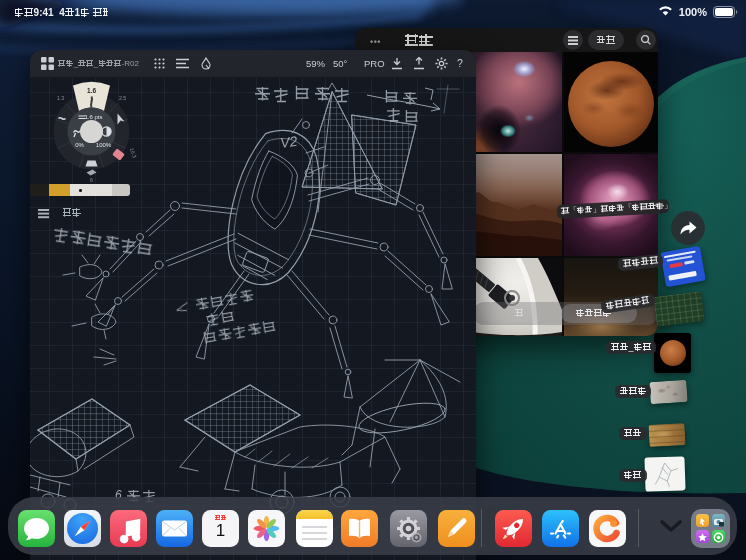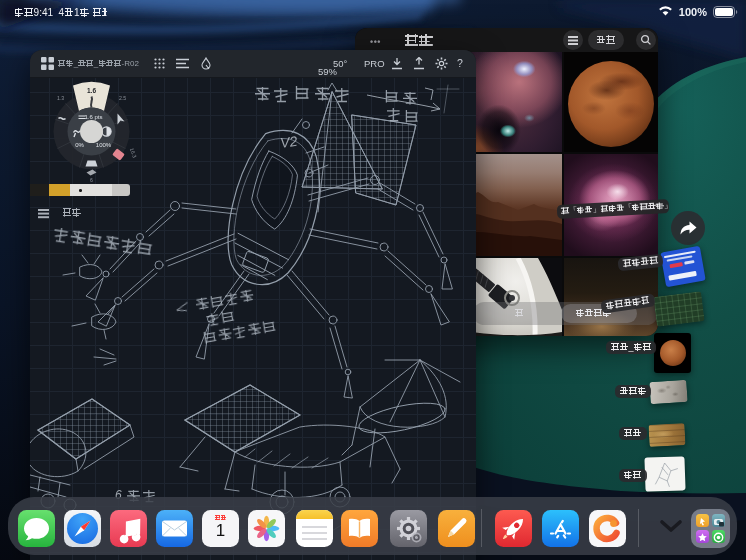--- a/index.html
+++ b/index.html
@@ -60,21 +60,21 @@
   <path d="M560,0 L746,0 L746,60 C680,40 610,20 560,8 Z" fill="#16284e" opacity="0.55" filter="url(#blur6)"></path>
 
   <path d="M746,57 C708,64 674,79 654,102 C620,144 558,224 460,300 L432,560 L746,560 Z" fill="url(#teal)"></path>
   <path d="M746,57 C708,64 674,79 654,102 C632,130 598,174 546,226 L550,231 C602,180 638,134 660,106 C678,85 712,69 746,62 Z" fill="#2c8a74" opacity="0.18"></path>
 
   <path d="M420,560 L746,560 L746,493 C700,494 660,493 621,491 C548,485 510,479 470,466 L440,560 Z" fill="#0a1120"></path>
   <path d="M440,560 L746,560 L746,520 C660,524 560,520 480,505 Z" fill="#070c16"></path>
 </svg>
 </div>
 
-<div class="abs" style="left:14px;top:7px;color:#eef1f6;font-size:10px;font-weight:normal;letter-spacing:0;">
+<div class="abs" style="left:14px;top:7px;color:#eef1f6;font-size:10px;font-weight:bold;letter-spacing:0;">
   <span class="cj v2"></span><span class="cj"></span>9:41&nbsp;&nbsp;4<span class="cj v3"></span>1<span class="cj v2"></span> <span class="cj"></span><span class="cj v3" style="width:.5em"></span>
 </div>
 <div class="abs" style="right:8px;top:6px;color:#eef1f6;font-size:11px;font-weight:bold;">
   <svg width="15" height="11" viewBox="0 0 15 11" style="vertical-align:-1px">
       <path d="M7.5,10 L4.6,7 A4.4,4.4 0 0 1 10.4,7 Z M2.6,5 A7,7 0 0 1 12.4,5 L13.9,3.4 A9.3,9.3 0 0 0 1.1,3.4 Z" fill="#fff" transform="translate(0,-0.5)"></path>
     </svg>
   <span style="margin:0 3px;">100%</span>
   <svg width="25" height="12" viewBox="0 0 25 12" style="vertical-align:-2px">
       <rect x="0.5" y="0.5" width="21" height="11" rx="3.5" fill="none" stroke="#fff" stroke-opacity="0.5"></rect>
       <rect x="2" y="2" width="18" height="8" rx="2" fill="#fff"></rect>
@@ -198,21 +198,21 @@
         </g>
       </svg>
     <svg class="abs" style="left:146px;top:8px;" width="13" height="11" viewBox="0 0 13 11">
         <g stroke="#c9ced5" stroke-width="1.4">
           <path d="M0,1.5 H13 M0,5.5 H10 M0,9.5 H13"></path>
         </g>
       </svg>
     <svg class="abs" style="left:170px;top:7px;" width="12" height="13" viewBox="0 0 12 13">
         <path d="M6,1 C7.5,4 10,5.5 10,8 A4,4 0 1 1 2,8 C2,5.5 4.5,4 6,1 Z M6,8 L9,12" fill="none" stroke="#c9ced5" stroke-width="1.1"></path>
       </svg>
-    <div class="abs" style="left:276px;top:16px;font-size:9.5px;margin-left:12px;">59%</div>
+    <div class="abs" style="left:276px;top:8px;font-size:9.5px;">59%</div>
     <div class="abs" style="left:303px;top:8px;font-size:9.5px;">50°</div>
     <div class="abs" style="left:334px;top:8px;font-size:9.5px;font-weight:normal;">PRO</div>
     <svg class="abs" style="left:361px;top:7px;" width="12" height="13" viewBox="0 0 12 13">
         <path d="M6,1 V7 M3,4.5 L6,7.5 L9,4.5 M1,11.5 H11" fill="none" stroke="#c9ced5" stroke-width="1.3"></path>
       </svg>
     <svg class="abs" style="left:383px;top:7px;" width="12" height="13" viewBox="0 0 12 13">
         <path d="M6,7.5 V1 M3,3.5 L6,0.5 L9,3.5 M1,11.5 H11" fill="none" stroke="#c9ced5" stroke-width="1.3"></path>
       </svg>
     <svg class="abs" style="left:405px;top:7px;" width="13" height="13" viewBox="0 0 13 13">
         <circle cx="6.5" cy="6.5" r="2.2" fill="none" stroke="#c9ced5" stroke-width="1.2"></circle>

